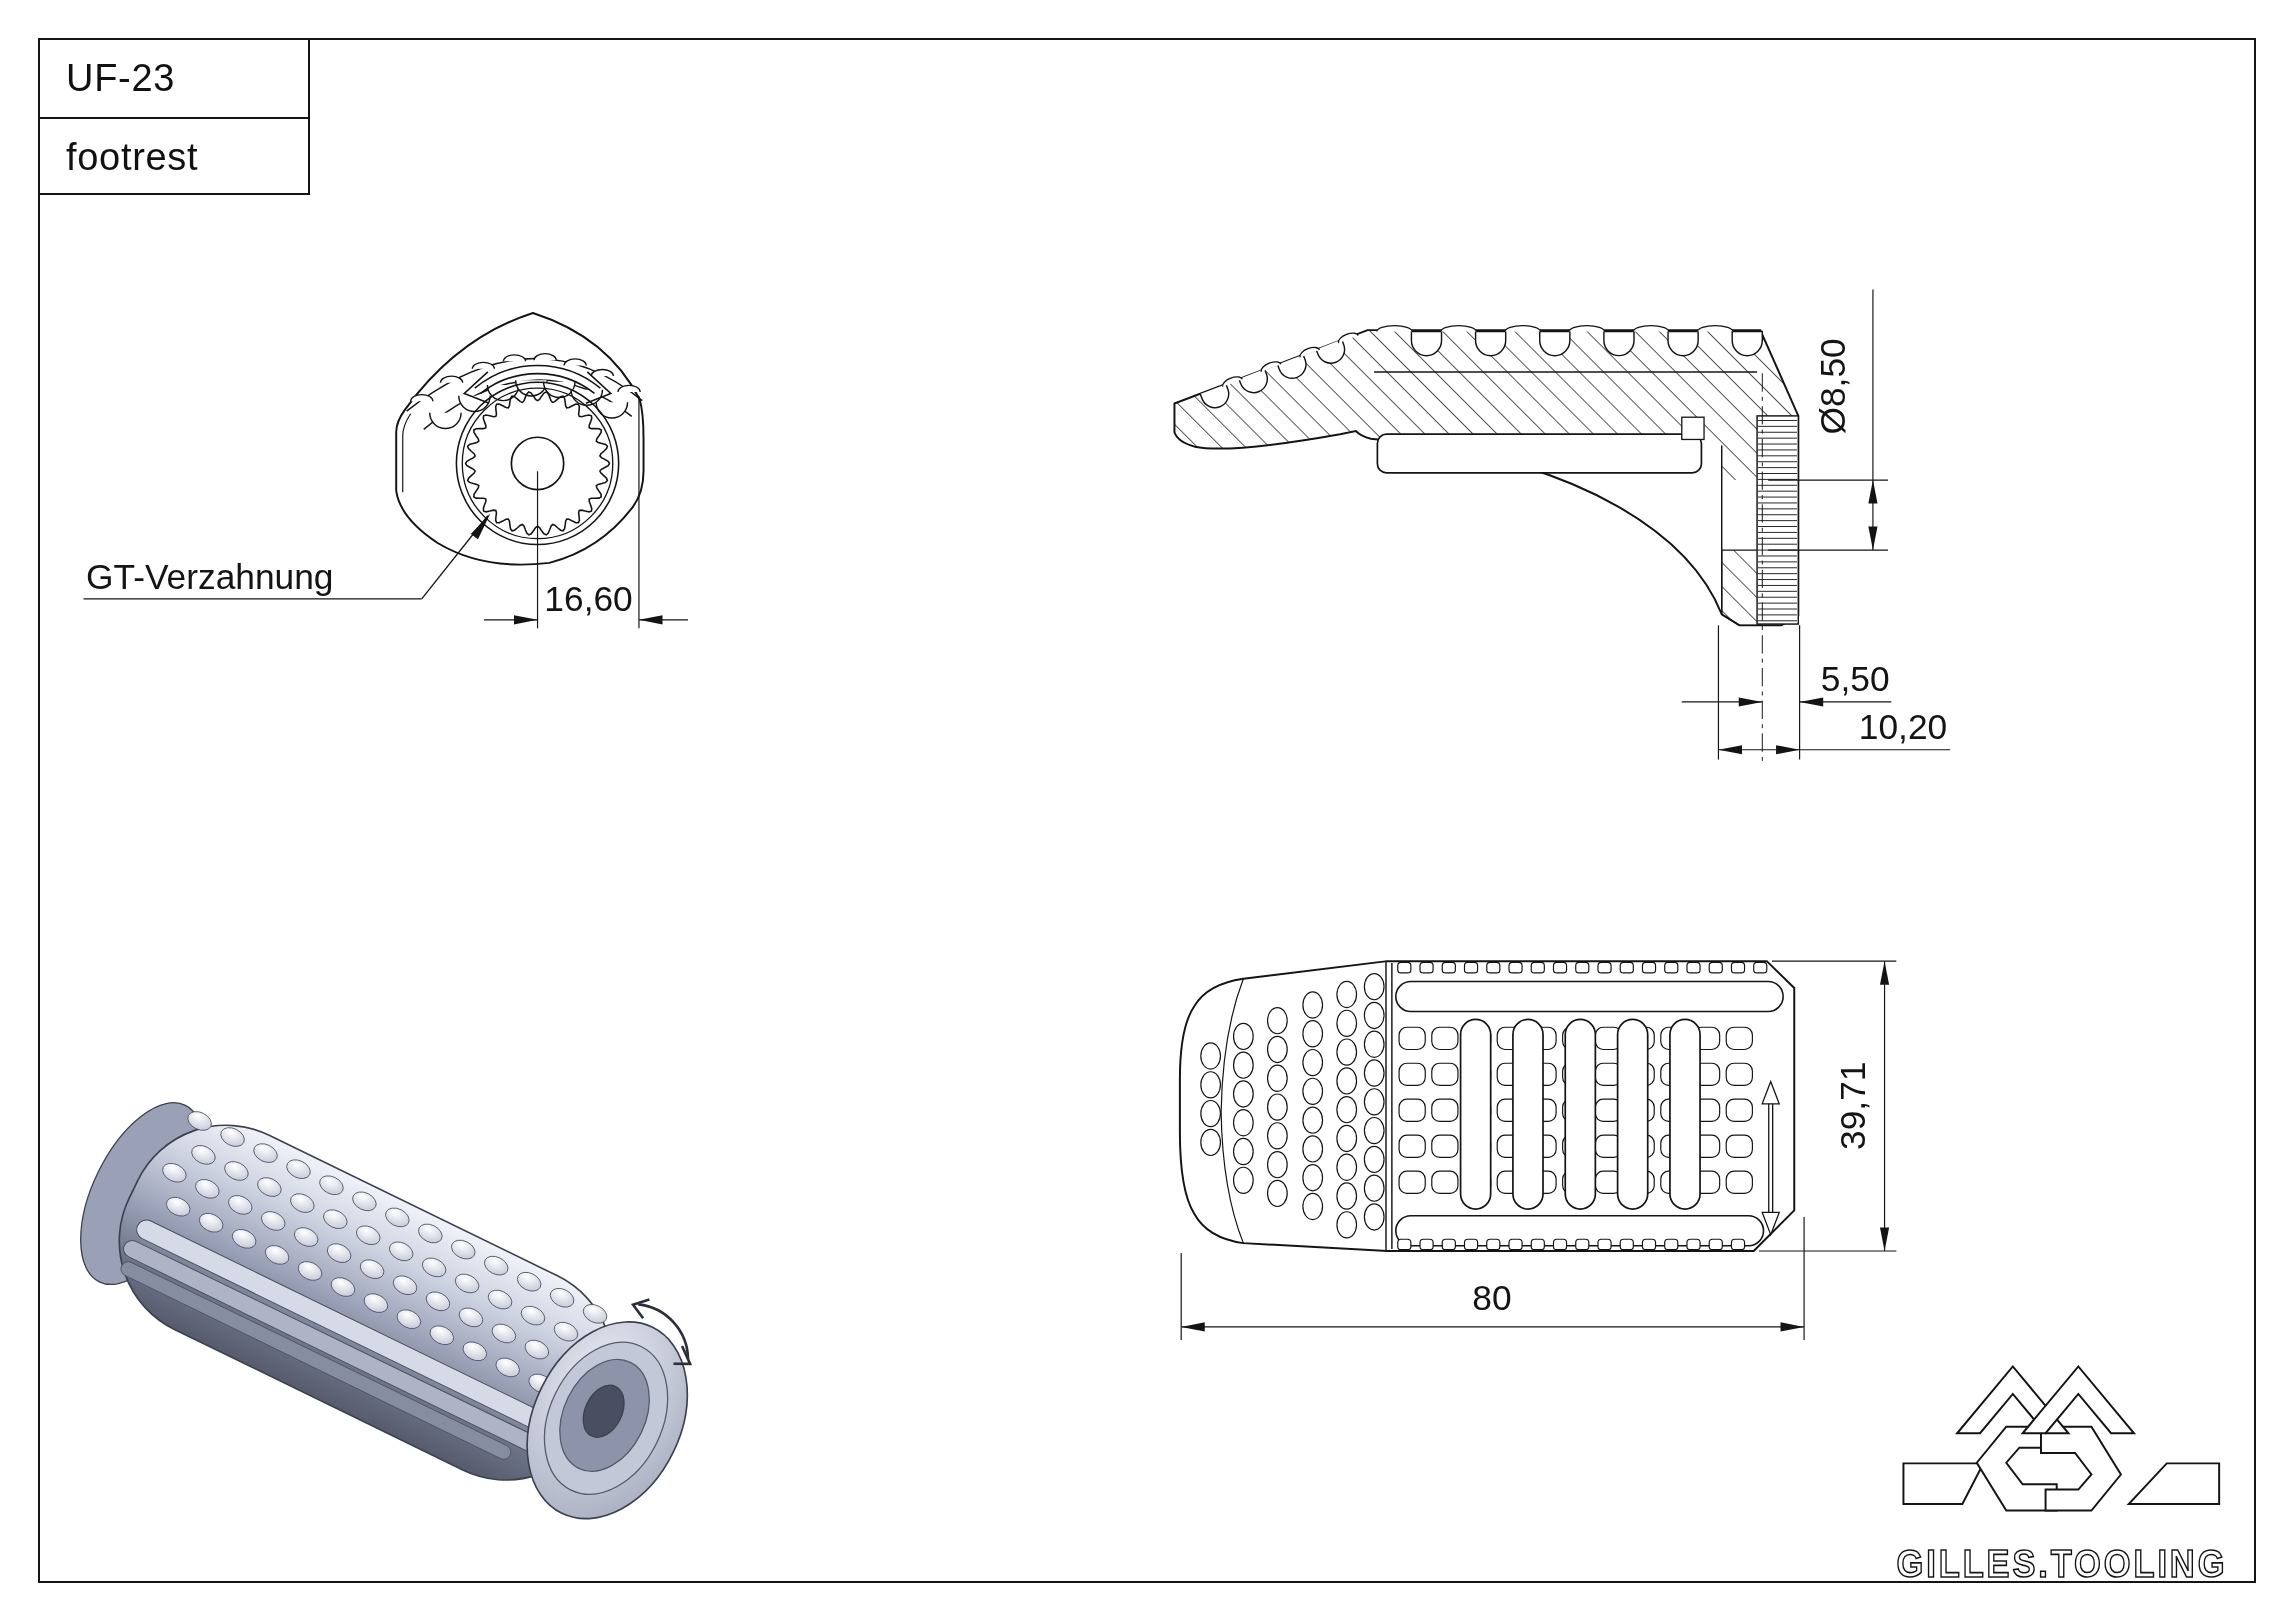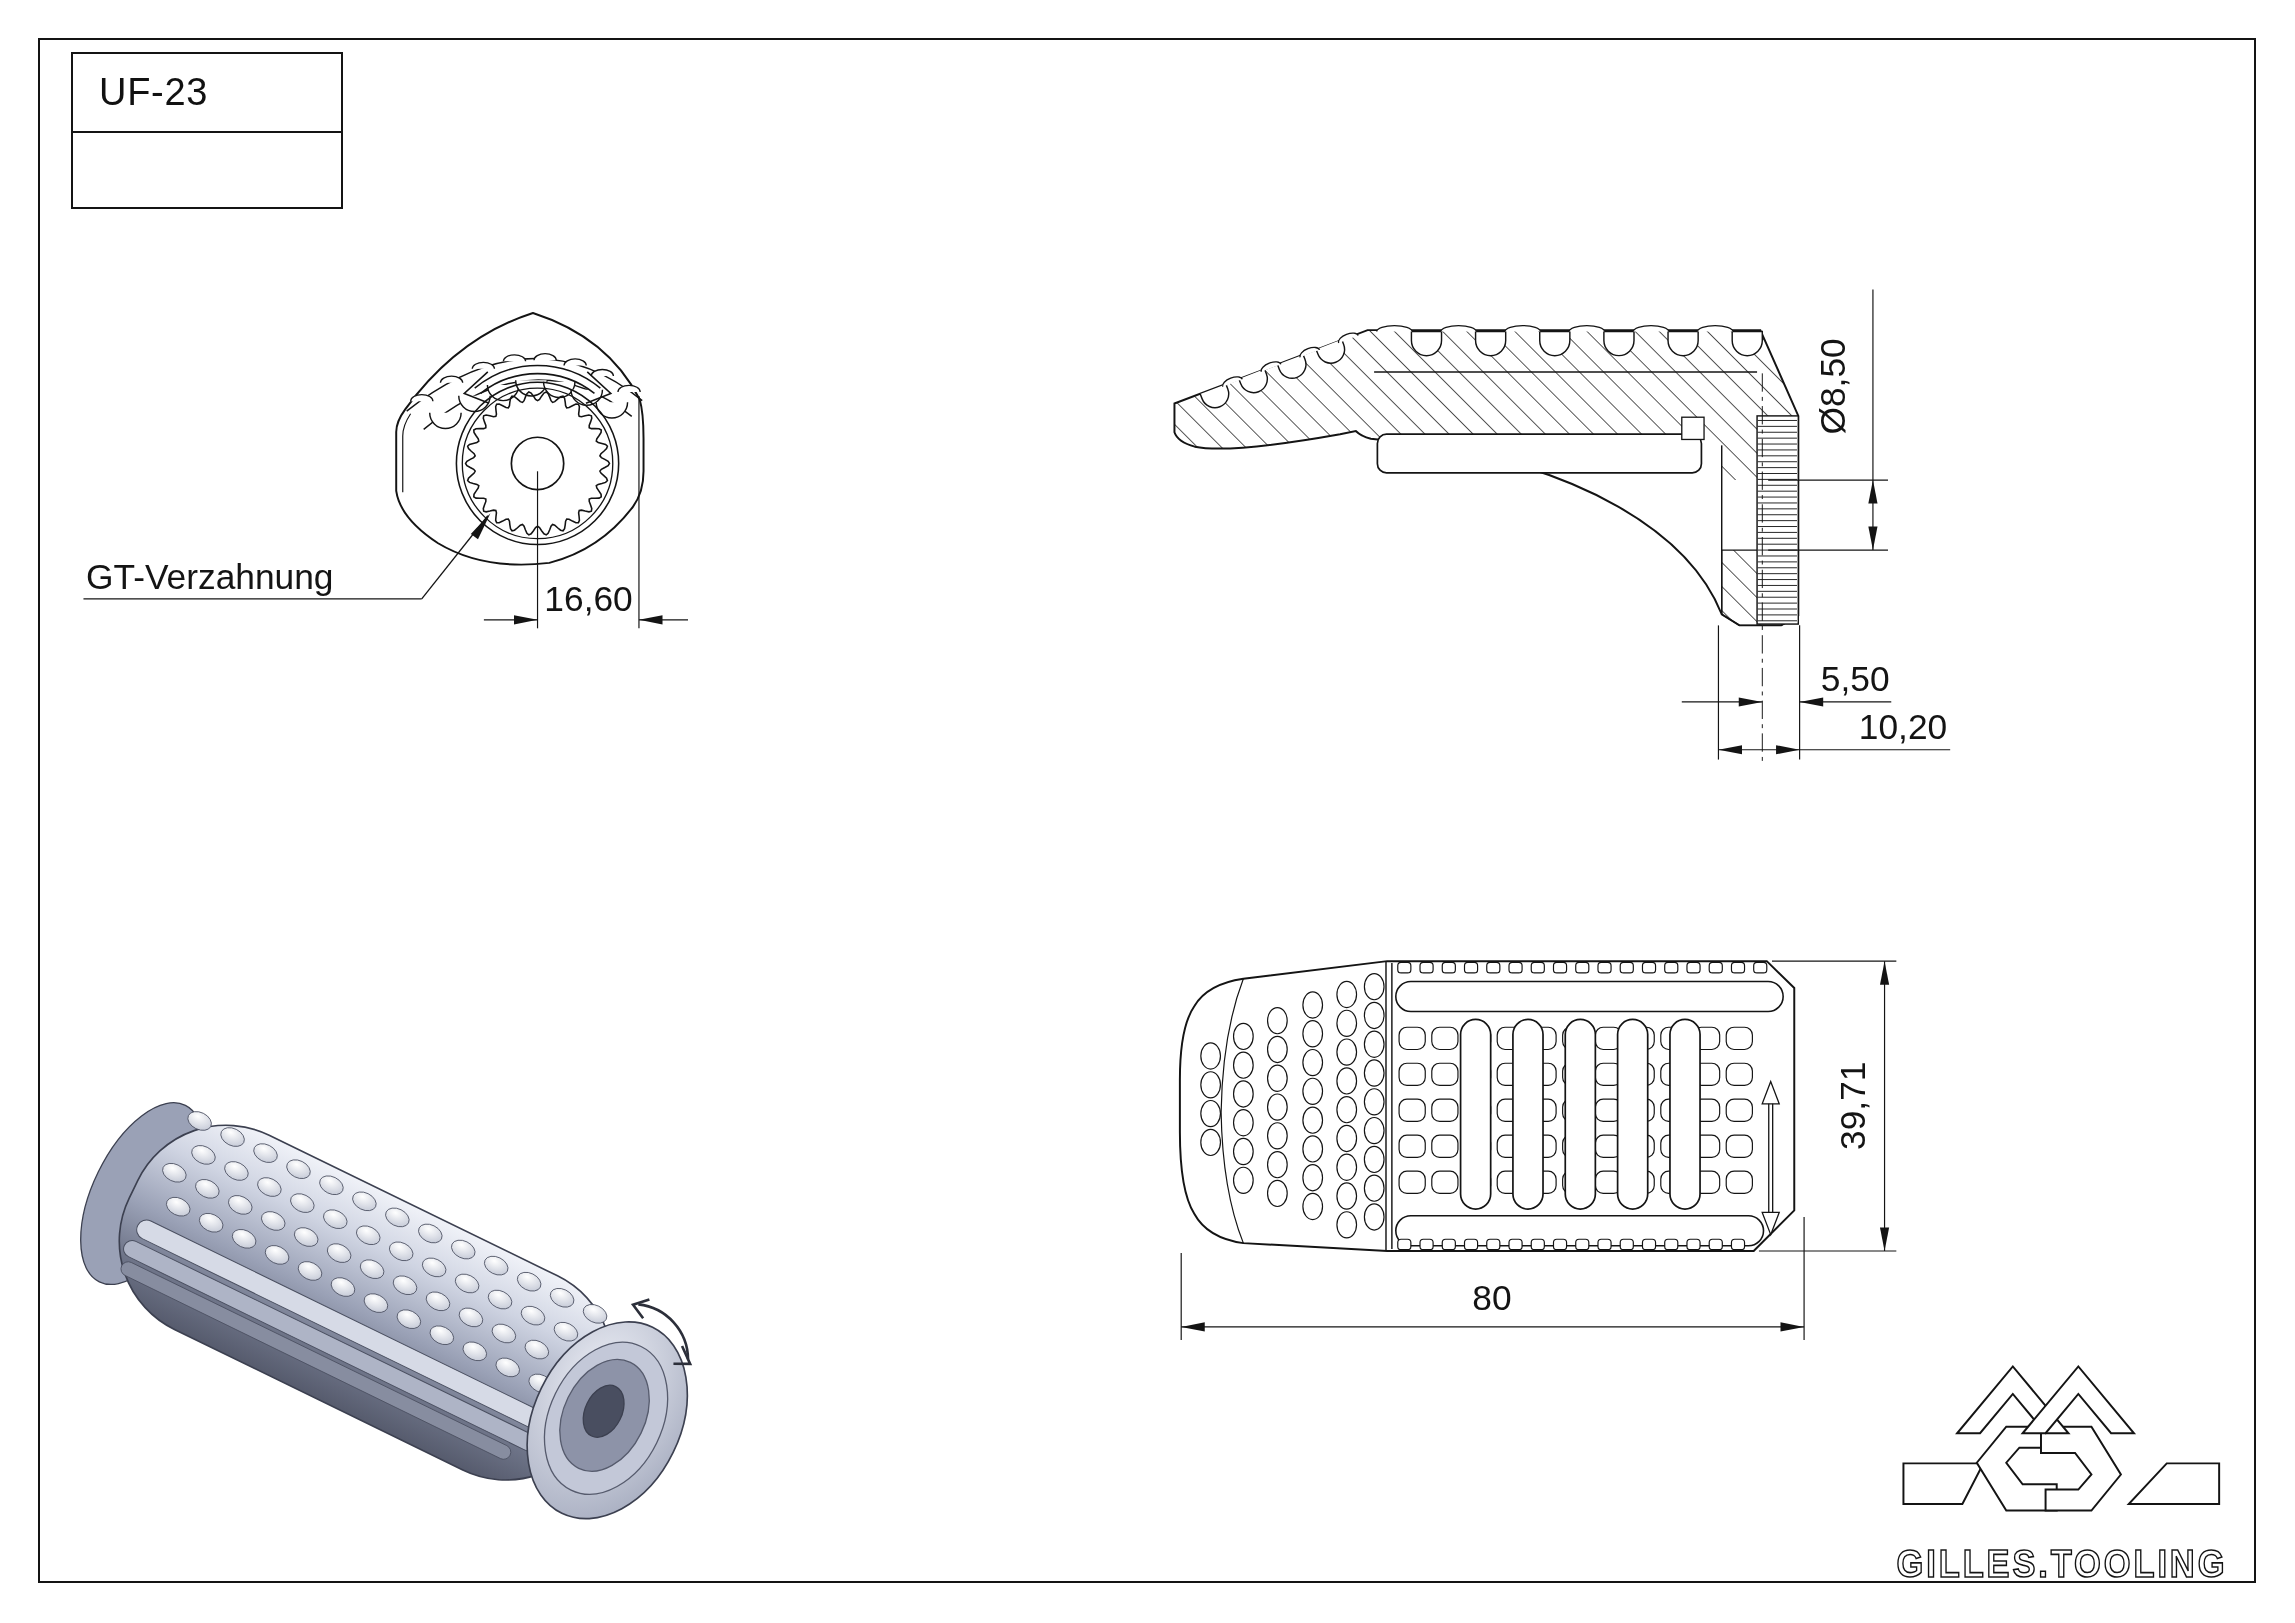--- a/index.html
+++ b/index.html
@@ -1,33 +1,34 @@
 <!DOCTYPE html>
 <html style="font-size:10.5px"><head>
 <meta charset="utf-8">
 <style>
   html,body{margin:0;padding:0;background:#fff;}
   body{width:2295px;height:1623px;position:relative;font-family:"Liberation Sans",sans-serif;color:#111;}
   .frame{position:absolute;left:38px;top:38px;width:2218px;height:1545px;border:2.6px solid #141414;box-sizing:border-box;}
-  .titleblock{position:absolute;left:38px;top:52px;width:272px;height:157px;border:2.6px solid #141414;box-sizing:border-box;background:#fff;z-index:5;margin-left:33px;}
+  .titleblock{position:absolute;left:38px;top:38px;width:272px;height:157px;border:2.6px solid #141414;box-sizing:border-box;background:#fff;z-index:5;}
   .titleblock .row{height:77px;display:flex;align-items:center;padding-left:26px;font-size:38px;letter-spacing:0.7px;}
   .titleblock .row.first{border-bottom:2px solid #141414;}
   svg{position:absolute;overflow:visible;}
   svg text{font-family:"Liberation Sans",sans-serif;}
   .ln{stroke:#141414;fill:none;}
   .dimtxt{font-size:54px;fill:#141414;}
   .brand{font-weight:bold;font-size:60px;fill:#ffffff;stroke:#141414;stroke-width:2.4px;letter-spacing:5px;}
 </style>
 </head>
 <body>
 
 <div class="frame"></div>
 
 <div class="titleblock">
   <div class="row first">UF-23</div>
+  <div class="row">footrest</div>
 </div>
 
 <svg style="left:65px;top:275px" width="720" height="458" viewBox="0 0 1100 700">
 
   <path class="ln" stroke-width="3" fill="#fff" d="M506,330 L506,240 Q506,224 520,205 Q600,95 715,58 Q830,95 878,190 Q884,210 884,250 L884,300 Q884,332 868,354 Q818,420 740,440 Q640,452 570,410 Q512,372 506,330 Z"></path>
   <path class="ln" stroke-width="1.8" d="M516,332 L516,246 Q516,230 528,212"></path>
 
   <path class="ln" stroke-width="2.2" d="M522,208 Q715,56 882,192"></path>
   <path class="ln" stroke-width="2.2" d="M548,236 Q715,96 866,216"></path>
   <g id="front-rim-teeth">

